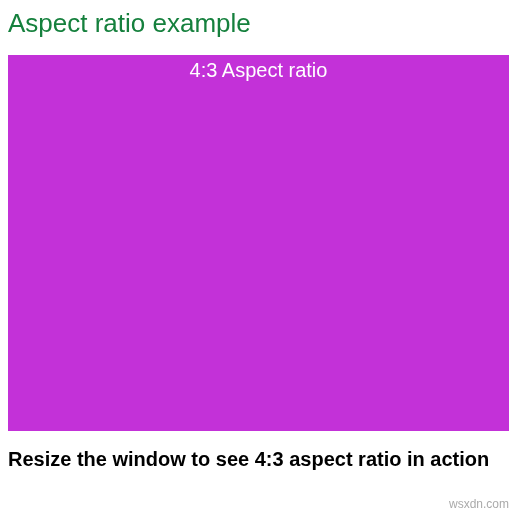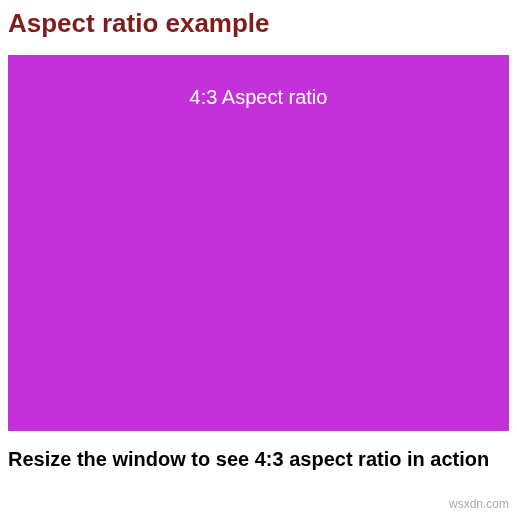--- a/index.html
+++ b/index.html
@@ -6,23 +6,23 @@
     body {
       font-family: "Segoe UI", Arial, sans-serif;
       width: 517px;
       height: 517px;
       background: #fff;
       color: #111;
       position: relative;
     }
     .page-title {
       font-size: 26px;
-      font-weight: 700;
+      font-weight: 400;
       padding: 8px 8px 16px 8px;
-      color: #7f1d1d;
+      color: #15803d;
     }
     .ratio-box {
       margin: 0 8px;
       width: calc(100% - 16px);
       background: #c331d8;
       position: relative;
     }
     .ratio-box::before {
       content: "";
       display: block;
@@ -30,21 +30,20 @@
     }
     .ratio-label {
       position: absolute;
       top: 4px;
       left: 0;
       width: 100%;
       text-align: center;
       color: #fff;
       font-size: 20px;
       font-weight: 400;
-      margin-top: 27px;
     }
     .instruction {
       font-size: 20px;
       font-weight: 700;
       padding: 16px 8px 8px 8px;
       color: #000;
       line-height: 1.25;
     }
     .watermark {
       position: absolute;

